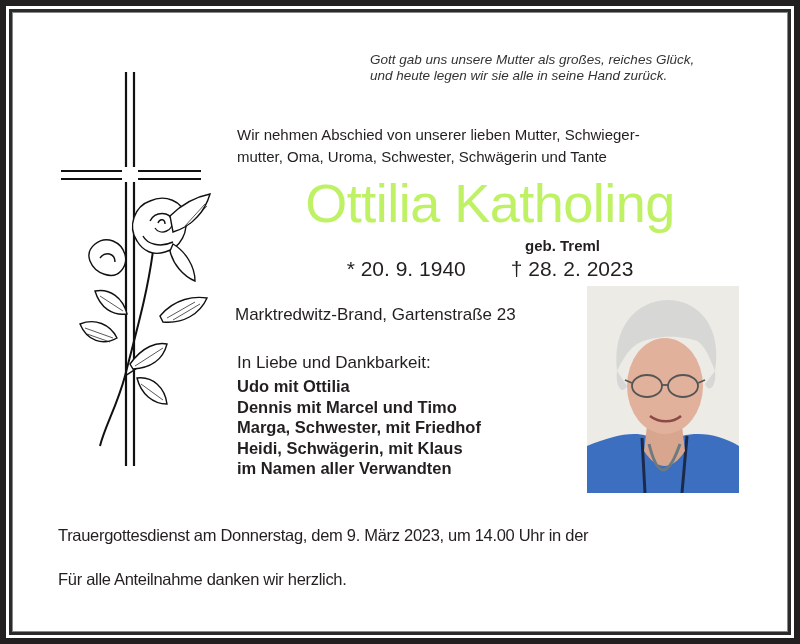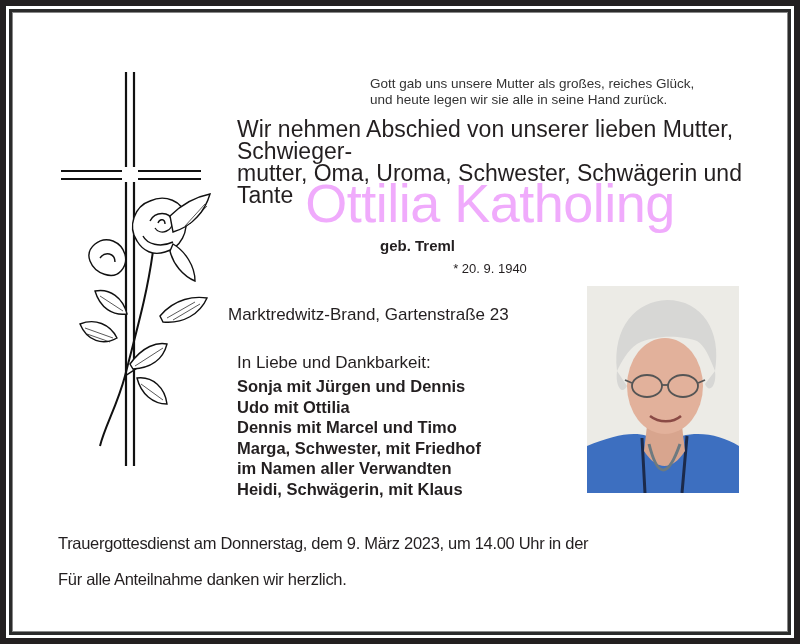--- a/index.html
+++ b/index.html
@@ -14,52 +14,52 @@
     background: #ffffff;
   }
   .inner-line {
     position: absolute; left: 3px; top: 3px; right: 3px; bottom: 3px;
     border: 3px solid #2b2b2b;
     box-shadow: inset 0 0 0 1px #888;
   }
   .abs { position: absolute; }
   .motto {
     left: 370px; top: 52px; width: 400px;
-    font-size: 13.5px; line-height: 16px; color: #333; margin-top: 24px;
+    font-style: italic; font-size: 13.5px; line-height: 16px; color: #333;
   }
   .intro {
-    left: 237px; top: 118px; width: 540px;
-    font-size: 23px; line-height: 22px; color: #231f20;
+    left: 237px; top: 124px; width: 540px;
+    font-size: 15px; line-height: 22px; color: #231f20;
   }
   .name {
     left: 230px; top: 172px; width: 520px; text-align: center;
-    font-size: 54px; line-height: 62px; color: #f0abfc; letter-spacing: -0.5px;
+    font-size: 54px; line-height: 62px; color: #bef264; letter-spacing: -0.5px;
   }
   .nee {
-    left: 380px; top: 237px; width: 220px; text-align: left;
+    left: 380px; top: 237px; width: 220px; text-align: right;
     font-weight: bold; font-size: 15px; line-height: 18px;
   }
   .dates {
     left: 340px; top: 258px; width: 300px;
-    font-size: 13px; line-height: 22px;
+    font-size: 21px; line-height: 22px;
     display: flex; justify-content: center; gap: 45px;
   }
   .address {
-    left: 228px; top: 304px; font-size: 17px; line-height: 22px;
+    left: 235px; top: 304px; font-size: 17px; line-height: 22px;
   }
   .thanks-label {
     left: 237px; top: 352px; font-size: 17px; line-height: 22px;
   }
   .mourners {
     left: 237px; top: 376px; font-size: 16.5px; line-height: 20.5px; font-weight: bold;
   }
   .mourners div { white-space: nowrap; }
   .service {
     left: 58px; top: 525px; width: 700px;
-    font-size: 16.5px; line-height: 21px; letter-spacing: -0.3px; margin-top: 8px;
+    font-size: 16.5px; line-height: 21px; letter-spacing: -0.3px;
   }
   .closing {
     left: 58px; top: 569px; font-size: 16.5px; line-height: 21px; letter-spacing: -0.3px;
   }
   .photo {
     left: 587px; top: 286px; width: 152px; height: 207px;
     background: #eeeeea; overflow: hidden;
   }
   .cross { left: 55px; top: 66px; width: 160px; height: 410px; }
 </style>
@@ -78,32 +78,32 @@
 <div class="abs intro">
   <div>Wir nehmen Abschied von unserer lieben Mutter, Schwieger-</div>
   <div>mutter, Oma, Uroma, Schwester, Schwägerin und Tante</div>
 </div>
 
 <div class="abs name">Ottilia Katholing</div>
 <div class="abs nee">geb. Treml</div>
 
 <div class="abs dates">
   <span>* 20. 9. 1940</span>
+  <span>† 28. 2. 2023</span>
 </div>
 
 <div class="abs address">Marktredwitz-Brand, Gartenstraße 23</div>
 <div class="abs thanks-label">In Liebe und Dankbarkeit:</div>
 
 <div class="abs mourners">
-  <div>Sonja mit Jürgen und Dennis</div>
   <div>Udo mit Ottilia</div>
   <div>Dennis mit Marcel und Timo</div>
   <div>Marga, Schwester, mit Friedhof</div>
+  <div>Heidi, Schwägerin, mit Klaus</div>
   <div>im Namen aller Verwandten</div>
-  <div>Heidi, Schwägerin, mit Klaus</div>
 </div>
 
 <div class="abs service">
   <div>Trauergottesdienst am Donnerstag, dem 9. März 2023, um 14.00 Uhr in der</div>
 </div>
 <div class="abs closing">Für alle Anteilnahme danken wir herzlich.</div>
 
 <svg class="abs cross" viewBox="0 0 160 410" xmlns="http://www.w3.org/2000/svg">
   <g stroke="#111" stroke-width="2.2" fill="none">
     <line x1="71" y1="6" x2="71" y2="101"></line>

